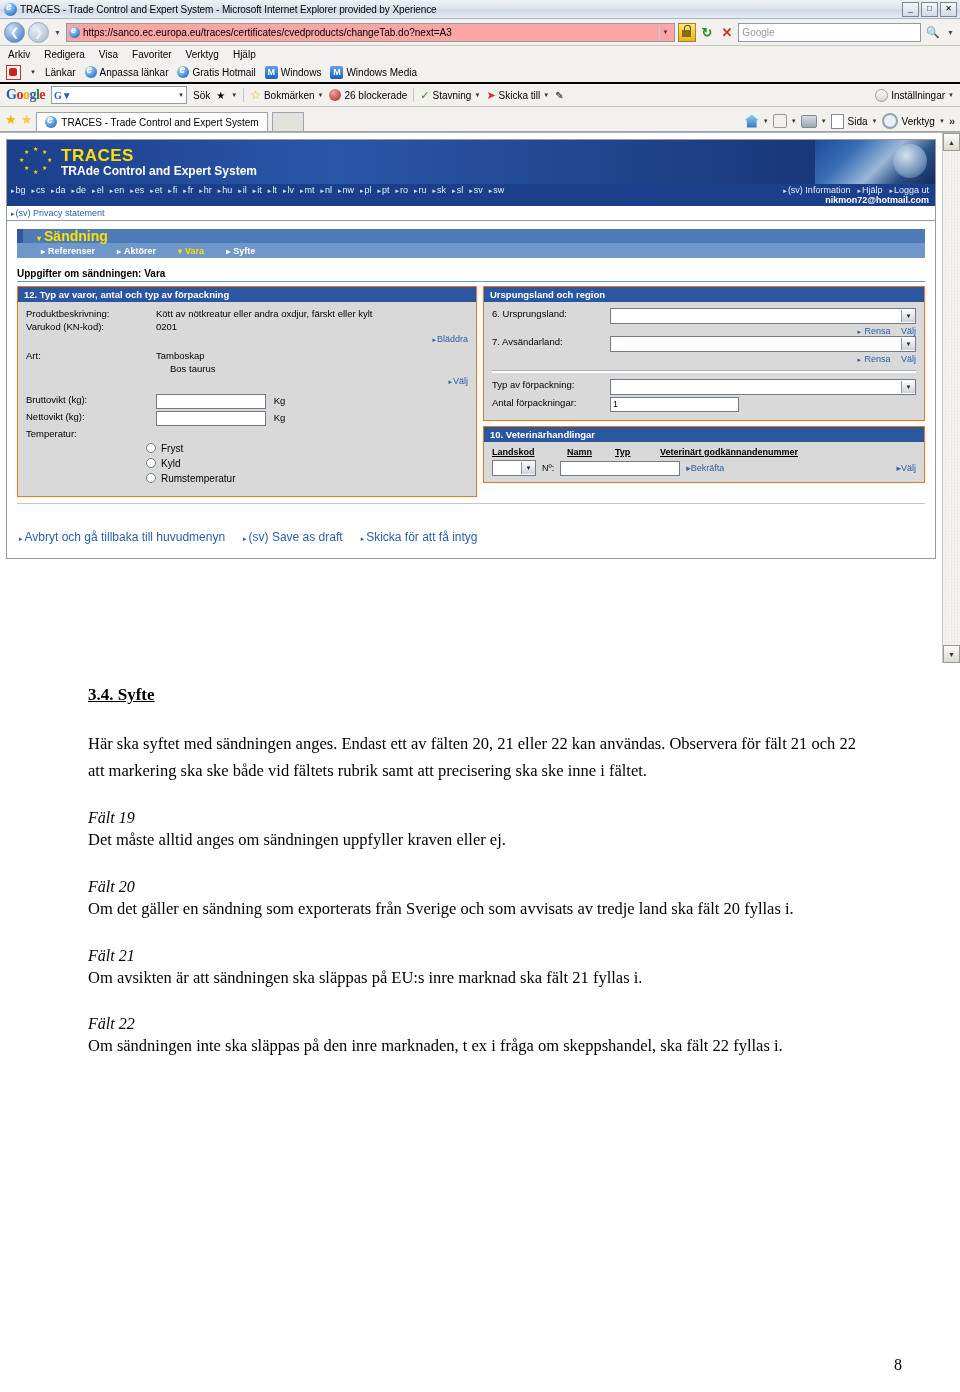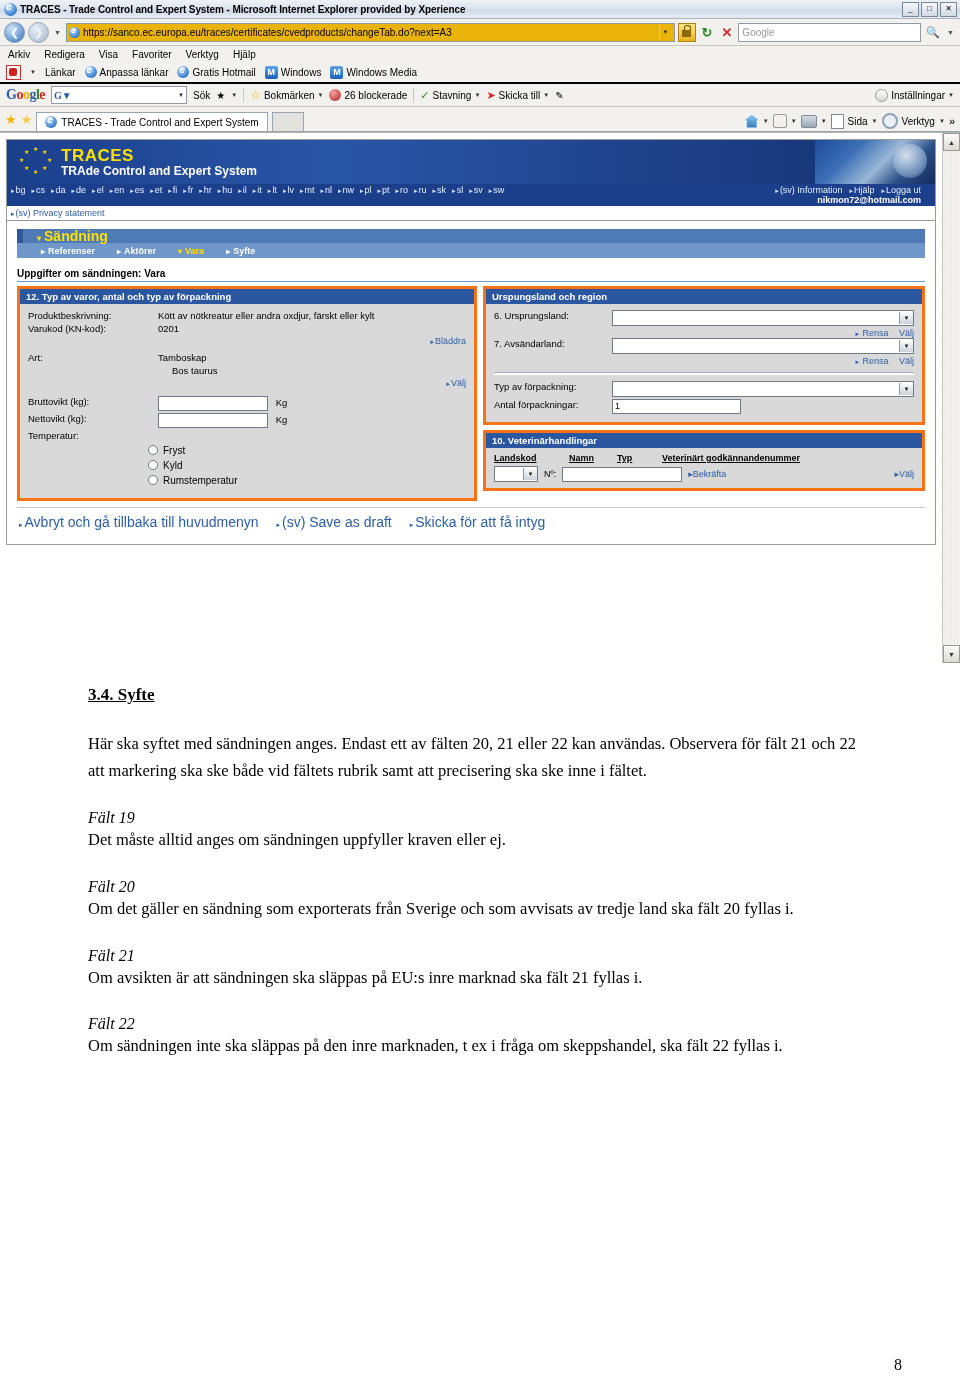--- a/index.html
+++ b/index.html
@@ -6,32 +6,32 @@
   body{width:960px;height:1392px;font-family:"Liberation Sans",sans-serif;overflow:hidden;}
 
   
   .browser{width:960px;}
   .titlebar{
     height:18px;background:linear-gradient(to bottom,#eef2f7 0%,#dde5ef 45%,#cfd9e6 55%,#e6ecf4 100%);
     border-bottom:1px solid #a9b3c1;display:flex;align-items:center;padding:0 2px;
     position:relative;
   }
   .titlebar .tb-icon{width:13px;height:13px;margin:0 3px 0 2px;flex:0 0 auto;}
-  .titlebar .tb-text{font-size:10px;color:#000;font-weight:bold;white-space:nowrap;letter-spacing:-.1px;}
+  .titlebar .tb-text{font-size:10px;color:#000;font-weight:normal;white-space:nowrap;letter-spacing:-.1px;}
   .winbtns{position:absolute;right:3px;top:2px;display:flex;gap:2px;}
   .winbtn{width:15px;height:13px;border:1px solid #7a8797;background:linear-gradient(to bottom,#f6f8fb,#d2dae5);
     font-size:8px;line-height:11px;text-align:center;color:#000;font-family:"Liberation Sans",sans-serif;}
 
   .navbar{height:26px;background:#f2f1ee;border-bottom:1px solid #c9c6bd;display:flex;align-items:center;padding:0 4px;gap:3px;}
   .navcircle{width:19px;height:19px;border-radius:50%;border:1px solid #7c95b5;
     background:radial-gradient(circle at 35% 30%,#cfe2f7,#5f93d0 70%,#35608f);display:flex;align-items:center;justify-content:center;
     color:#fff;font-size:11px;line-height:1;}
   .navcircle.dim{background:radial-gradient(circle at 35% 30%,#e6eef7,#b9c9da 70%,#8fa3b8);border-color:#9aa8b8;color:#eef3f8;}
   .navcaret{font-size:7px;color:#45526b;padding:0 2px;}
-  .urlbox{flex:1;height:17px;background:#eab308;border:1px solid #8d9aa8;display:flex;align-items:center;padding:0 2px;gap:3px;min-width:0;}
+  .urlbox{flex:1;height:17px;background:#fca5a5;border:1px solid #8d9aa8;display:flex;align-items:center;padding:0 2px;gap:3px;min-width:0;}
   .ie-ico{width:11px;height:11px;border-radius:50%;background:radial-gradient(circle at 35% 30%,#bfe0fb,#3f86d6 65%,#1d4c86);
     position:relative;flex:0 0 auto;}
   .ie-ico:after{content:"e";position:absolute;left:2px;top:-2px;font-size:9px;color:#fff;font-style:italic;font-weight:bold;}
   .url-text{font-size:10px;color:#000;white-space:nowrap;overflow:hidden;flex:1;}
   .url-drop{width:12px;height:15px;border-left:1px solid #c3ccd6;display:flex;align-items:center;justify-content:center;font-size:6px;color:#333;}
   .lockico{width:16px;height:17px;background:linear-gradient(to bottom,#ffe680,#e8b31e);border:1px solid #a8841a;
     position:relative;flex:0 0 auto;}
   .lockico:before{content:"";position:absolute;left:5px;top:1px;width:5px;height:5px;border:1.5px solid #6b5410;border-bottom:none;border-radius:3px 3px 0 0;}
   .lockico:after{content:"";position:absolute;left:3px;top:6px;width:9px;height:7px;background:#8a6a10;}
   .refresh{color:#2d8a2d;font-size:13px;font-weight:bold;padding:0 3px;}
@@ -94,21 +94,21 @@
   .eu-stars{width:40px;height:30px;margin:0 6px 0 8px;position:relative;flex:0 0 auto;}
   .eu-stars span{position:absolute;width:3px;height:3px;color:#ffd700;font-size:6px;line-height:3px;}
   .tr-title{line-height:1;}
   .tr-title .t1{font-size:17px;font-weight:bold;color:#ffe000;letter-spacing:.5px;font-family:"Liberation Sans",sans-serif;}
   .tr-title .t2{font-size:12px;color:#fff;font-weight:bold;margin-top:1px;}
   .head-art{position:absolute;right:0;top:0;width:120px;height:44px;
     background:linear-gradient(135deg,#1e4a9a 0%,#3a6fb5 30%,#9ab7d6 55%,#2b4f86 75%,#122a5e 100%);}
   .head-art:after{content:"";position:absolute;right:8px;top:4px;width:34px;height:34px;border-radius:50%;
     background:radial-gradient(circle at 40% 35%,#e8f0fa,#7e9ec4 60%,#203c6e);opacity:.85;}
 
-  .langbar{background:#1b3f8b;padding:1px 8px 1px 4px;display:flex;align-items:flex-start;}
+  .langbar{background:#1b3f8b;padding:1px 0 1px 4px;display:flex;align-items:flex-start;}
   .langs{flex:1;display:flex;flex-wrap:wrap;gap:0 6px;}
   .langs a{font-size:9px;color:#e6eefc;text-decoration:none;white-space:nowrap;}
   .langs a:before{content:"\25B8";font-size:7px;color:#cfe0fa;margin-right:1px;}
   .acct{text-align:right;padding-right:6px;min-width:215px;}
   .acct .row1{display:flex;gap:7px;justify-content:flex-end;}
   .acct a{font-size:9px;color:#e6eefc;text-decoration:none;white-space:nowrap;}
   .acct a:before{content:"\25B8";font-size:7px;color:#cfe0fa;margin-right:1px;}
   .acct .mail{font-size:9px;color:#ffffff;font-weight:bold;}
 
   .crumbbar{background:#fff;border-bottom:1px solid #9a9a9a;display:flex;align-items:flex-start;padding:2px 4px;}
@@ -129,40 +129,40 @@
   .tabrow2 a{font-size:9px;font-weight:bold;color:#ffffff;text-decoration:none;white-space:nowrap;}
   .tabrow2 a:before{content:"\25B8";margin-right:3px;font-size:8px;}
   .tabrow2 a.active{color:#ffe000;}
   .tabrow2 a.active:before{content:"\25BE";}
 
   .sect-title{font-size:10px;font-weight:bold;color:#000;border-bottom:1px solid #6f97c9;padding-bottom:2px;margin-bottom:4px;}
 
   .cols{display:flex;gap:6px;align-items:flex-start;}
   .colL{width:460px;}
   .colR{flex:1;}
-  .panel{border:3px solid #f97316;background:#eab308;}
+  .panel{border:1px solid #f97316;background:#eab308;}
   .panel-hd{background:#2b56a0;color:#fff;font-size:9.5px;font-weight:bold;padding:2px 6px;}
   .panel-bd{padding:6px 8px;background:#d9d9d9;}
   .frow{display:flex;font-size:9.5px;color:#000;margin-bottom:2px;align-items:flex-start;}
   .flabel{width:130px;flex:0 0 auto;}
   .fval{flex:1;}
   .linkr{text-align:right;font-size:9px;color:#2b5fa8;}
   .linkr:before{content:"\25B8";margin-right:1px;font-size:7px;}
   .inp{height:13px;border:1px solid #6f7b88;background:#fff;display:inline-block;vertical-align:middle;}
   .sel{height:14px;border:1px solid #6f7b88;background:#fff;display:flex;align-items:center;justify-content:flex-end;}
   .sel .arrow{width:13px;height:12px;background:linear-gradient(to bottom,#fcfcfb,#cdd3da);border-left:1px solid #8d98a4;
     display:flex;align-items:center;justify-content:center;font-size:6px;color:#222;}
   .radio{width:8px;height:8px;border:1px solid #6f7b88;border-radius:50%;background:#fff;display:inline-block;vertical-align:-1px;margin-right:5px;}
   .rrow{font-size:10px;margin:4px 0 0 120px;}
   .kg{font-size:9.5px;margin-left:5px;}
   .divider{height:2px;background:#fff;border-top:1px solid #a8b0b9;margin:6px 0;}
   .vh-hdr{display:flex;font-size:9px;font-weight:bold;color:#000;gap:0;padding:2px 0 3px 0;}
   .vh-hdr span{text-decoration:underline;}
   .actions{display:flex;gap:18px;padding:6px 2px 4px 2px;border-top:1px solid #c6c6c6;margin-top:6px;}
-  .actions a{font-size:14px;color:#2b5fa8;text-decoration:none;white-space:nowrap;}
+  .actions a{font-size:12px;color:#2b5fa8;text-decoration:none;white-space:nowrap;margin-top:20px;}
   .actions a:before{content:"\25B8";margin-right:2px;font-size:7px;}
 
   
   .doc{padding:0 88px;font-family:"Liberation Serif",serif;color:#000;}
   .doc h3{font-size:17px;font-weight:bold;text-decoration:underline;margin:22px 0 26px 0;}
   .doc p{font-size:16.5px;line-height:1.63;margin:0 0 24px 0;}
   .doc .fl{font-size:16px;font-style:italic;margin:0 0 0 0;}
   .doc .blk{margin-bottom:24px;}
   .doc .blk p{margin:0;}
   .pagenum{position:absolute;right:58px;bottom:18px;font-family:"Liberation Serif",serif;font-size:16px;}

